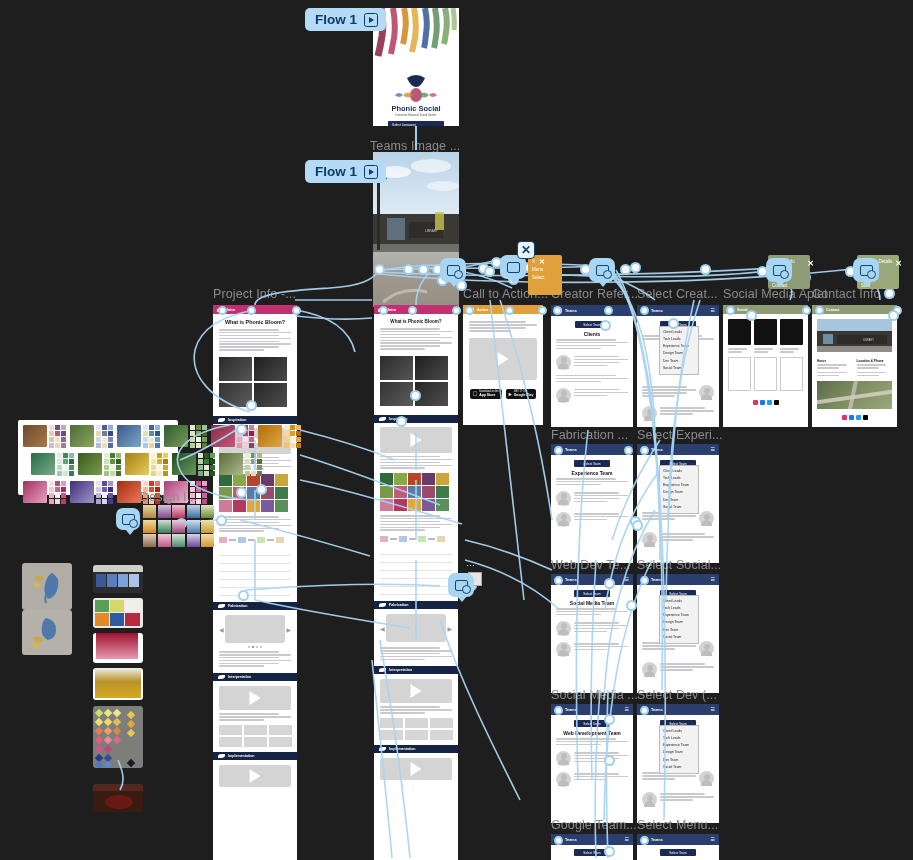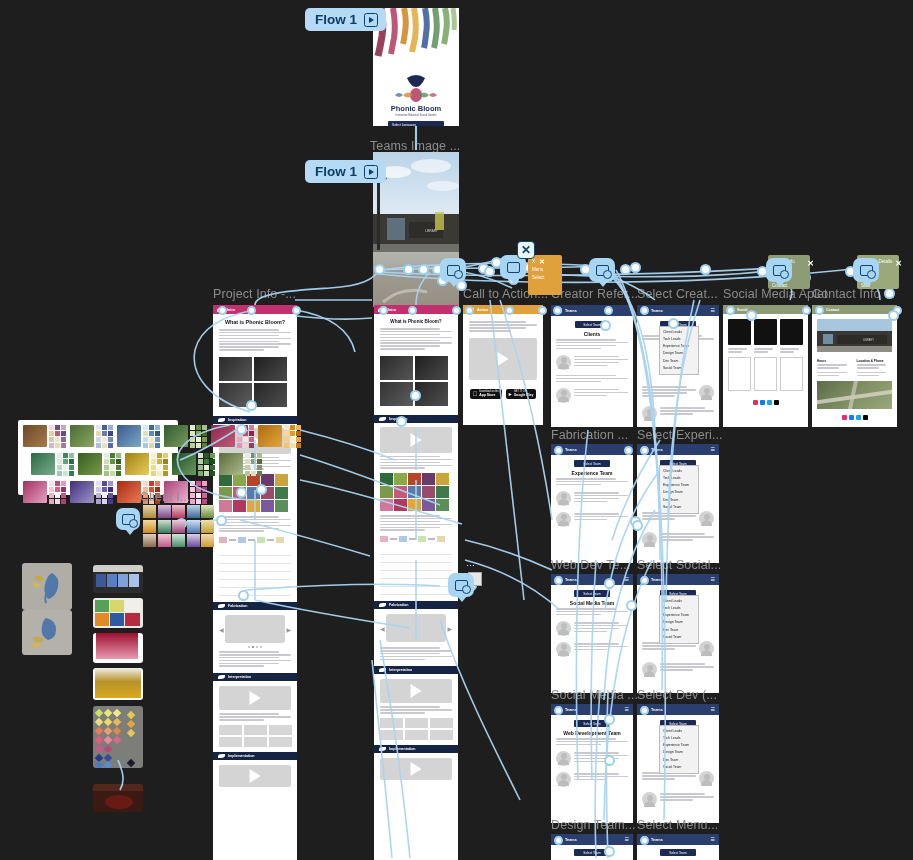--- a/index.html
+++ b/index.html
@@ -177,21 +177,21 @@
     <div style="position:relative;height:28px;">
       <svg width="86" height="28" viewBox="0 0 86 28">
         <path d="M34 4 q9 -6 18 0 q-4 9 -9 9 q-5 0 -9 -9z" fill="#1b2a55"></path>
         <ellipse cx="43" cy="21" rx="6" ry="7" fill="#b03a5e" opacity=".85"></ellipse>
         <path d="M30 21 q5 -5 10 0 q-5 5 -10 0z" fill="#d28a2a" opacity=".8"></path>
         <path d="M46 21 q5 -5 10 0 q-5 5 -10 0z" fill="#5a8f5a" opacity=".8"></path>
         <path d="M22 21 q4 -4 8 0 q-4 4 -8 0z" fill="#3f5f9e" opacity=".7"></path>
         <path d="M56 21 q4 -4 8 0 q-4 4 -8 0z" fill="#b03a5e" opacity=".7"></path>
       </svg>
     </div>
-    <div style="text-align:center;font-size:7.5px;font-weight:bold;color:#1b2a55;margin-top:2px;">Phonic Bloom</div>
+    <div style="text-align:center;font-size:7.5px;font-weight:bold;color:#1b2a55;margin-top:2px;">Phonic Social</div>
     <div style="text-align:center;font-size:2.6px;color:#555;margin-top:1px;">Interactive Botanical Sound Garden</div>
     <div style="margin:4px auto 0;width:56px;background:#1b2a55;color:#fff;font-size:3.2px;padding:2px 4px;border-radius:1px;display:flex;justify-content:space-between;">Select Language</div>
     
   </div>
   <div class="flow-badge" style="left:305px;top:8px;">
     <span>Flow 1</span>
     <span class="ico"></span>
   </div>
 
   <div class="frame-title" style="left:370px;top:139px;">Teams Image  ...</div>
@@ -769,21 +769,21 @@
     <div style="display:flex;gap:3px;padding:2px 5px;">
       <div class="avatar"></div>
       <div style="flex:1">
           <div class="txtline m"></div>
           <div class="txtline"></div>
           <div class="txtline s"></div>
         </div>
     </div>
   </div>
 
-  <div class="frame-title" style="left:551px;top:818px;">Design Team...</div>
+  <div class="frame-title" style="left:551px;top:818px;">Google Team...</div>
   <div class="frame-title" style="left:637px;top:818px;">Select Menu...</div>
   <div class="frame" style="left:551px;top:834px;width:82px;height:26px;">
     <div class="tp-head">
       <span class="tp-dot"></span>
       <span class="tp-title">Teams</span>
       <span class="tp-burger">☰</span>
     </div>
     <div class="tp-btn" style="width:36px;margin-top:4px;">Select Team</div>
   </div>
   <div class="frame" style="left:637px;top:834px;width:82px;height:26px;">
@@ -1136,21 +1136,21 @@
             <i style="background:#fdeef6"></i>
             <i style="background:#cc649c"></i>
             <i style="background:#eca8c8"></i>
             <i style="background:#f6d8e6"></i>
             <i style="background:#b84a86"></i>
           </div>
         </div>
     </div>
   </div>
 
-  <div class="frame-title" style="left:140px;top:490px;">Client I...</div>
+  <div class="frame-title" style="left:140px;top:490px;">Design I...</div>
   <div class="proto-badge" style="left:116px;top:508px;width:24px;height:22px;">
     <span class="g"></span>
   </div>
   <div class="thumb-cluster" style="left:143px;top:505px;">
     <i class="t" style="background:linear-gradient(#e8d6a8,#b08a3a)"></i>
       <i class="t" style="background:linear-gradient(#d8c0dc,#7a4a8a)"></i>
     <i class="t" style="background:linear-gradient(#f0c0cc,#b03a5e)"></i>
       <i class="t" style="background:linear-gradient(#c0d4ea,#3a6a9a)"></i>
     <i class="t" style="background:linear-gradient(#e0e8c0,#6a8a3a)"></i>
     <i class="t" style="background:linear-gradient(#f4d8a0,#d08a20)"></i>

